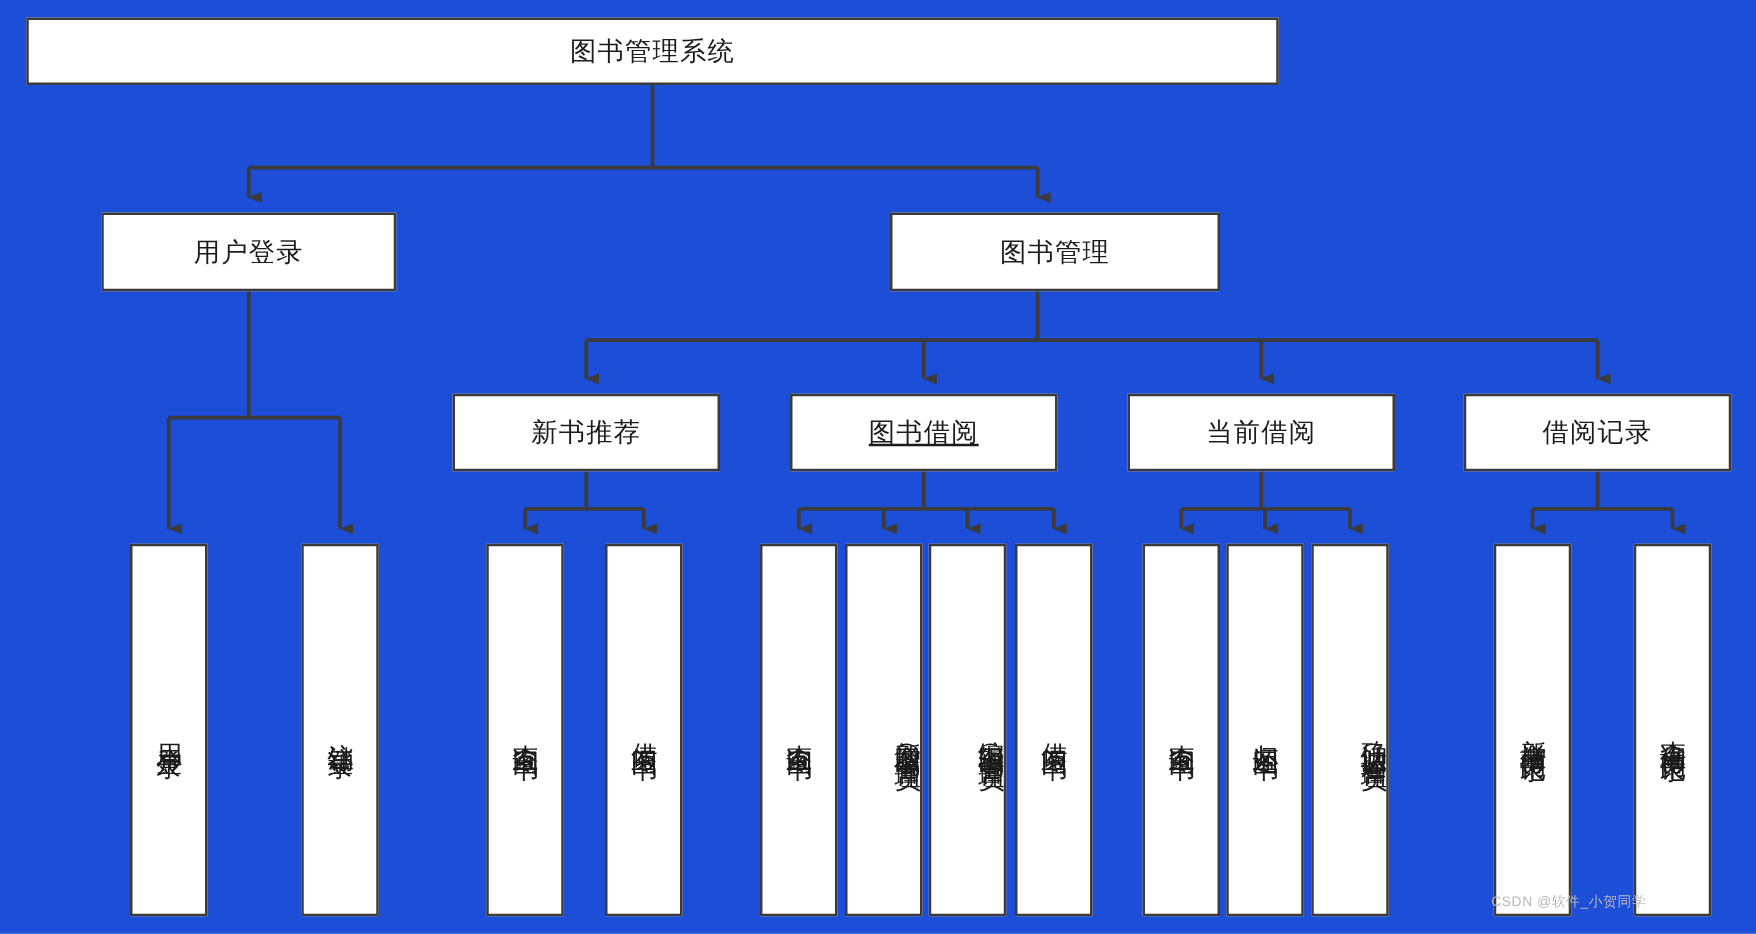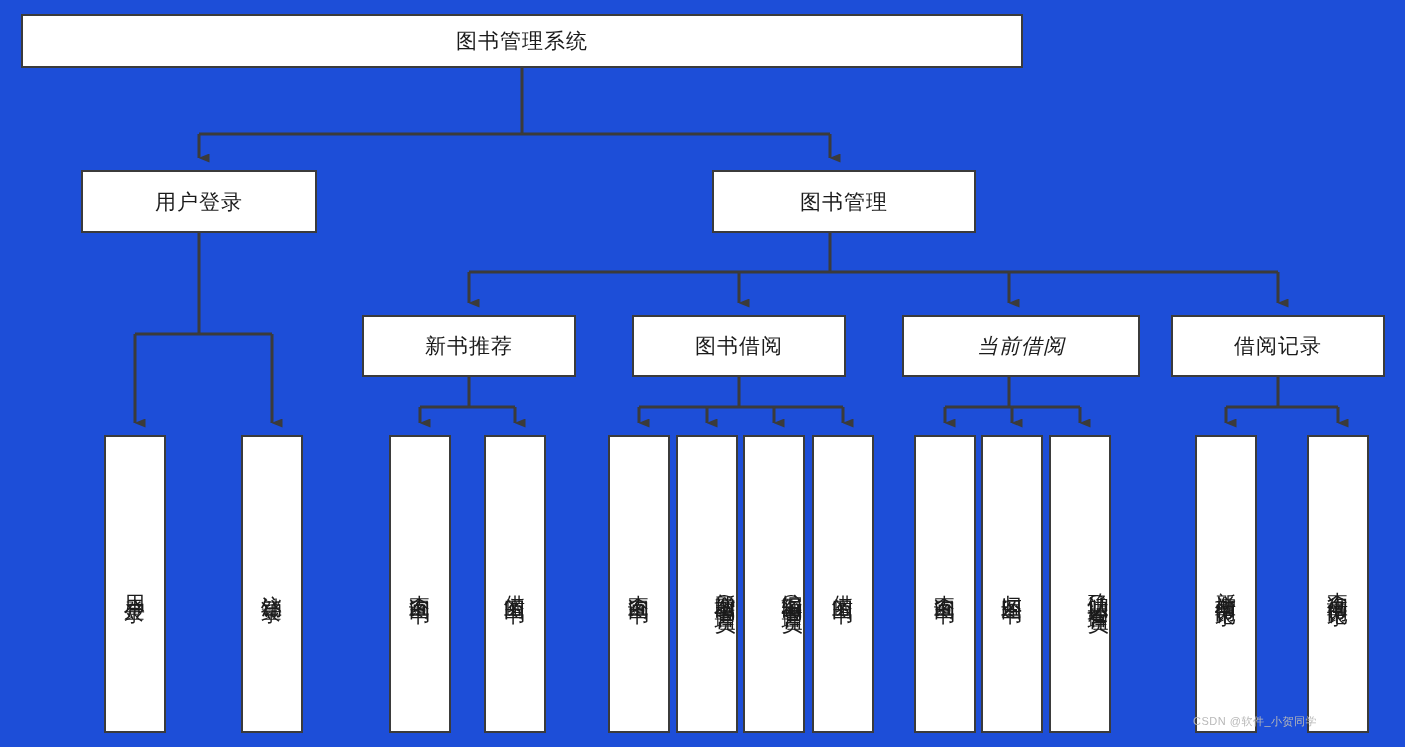--- a/index.html
+++ b/index.html
@@ -72,22 +72,22 @@
       <path d="M1338,407 L1338,423" marker-end="url(#ah)"></path>
     </g>
   </svg>
 
   <div class="node h" style="left:21px;top:14px;width:1002px;height:54px;">图书管理系统</div>
 
   <div class="node h" style="left:81px;top:170px;width:236px;height:63px;">用户登录</div>
   <div class="node h" style="left:712px;top:170px;width:264px;height:63px;">图书管理</div>
 
   <div class="node h" style="left:362px;top:315px;width:214px;height:62px;">新书推荐</div>
-  <div class="node h" style="left:632px;top:315px;width:214px;height:62px;">图书借阅</div>
-  <div class="node h" style="left:902px;top:315px;width:238px;height:62px;font-style:italic;">当前借阅</div>
+  <div class="node h" style="left:632px;top:315px;width:214px;height:62px;text-decoration:underline;">图书借阅</div>
+  <div class="node h" style="left:902px;top:315px;width:214px;height:62px;">当前借阅</div>
   <div class="node h" style="left:1171px;top:315px;width:214px;height:62px;text-align:right;">借阅记录</div>
 
   <div class="node v mid" style="left:104px;top:435px;width:62px;height:298px;">用户登录</div>
   <div class="node v mid" style="left:241px;top:435px;width:62px;height:298px;">注销登录</div>
 
   <div class="node v mid" style="left:389px;top:435px;width:62px;height:298px;">查询图书</div>
   <div class="node v mid" style="left:484px;top:435px;width:62px;height:298px;">借阅图书</div>
 
   <div class="node v mid" style="left:608px;top:435px;width:62px;height:298px;">查询图书</div>
   <div class="node v" style="left:676px;top:435px;width:62px;height:298px;">新增图书（管理员）</div>

